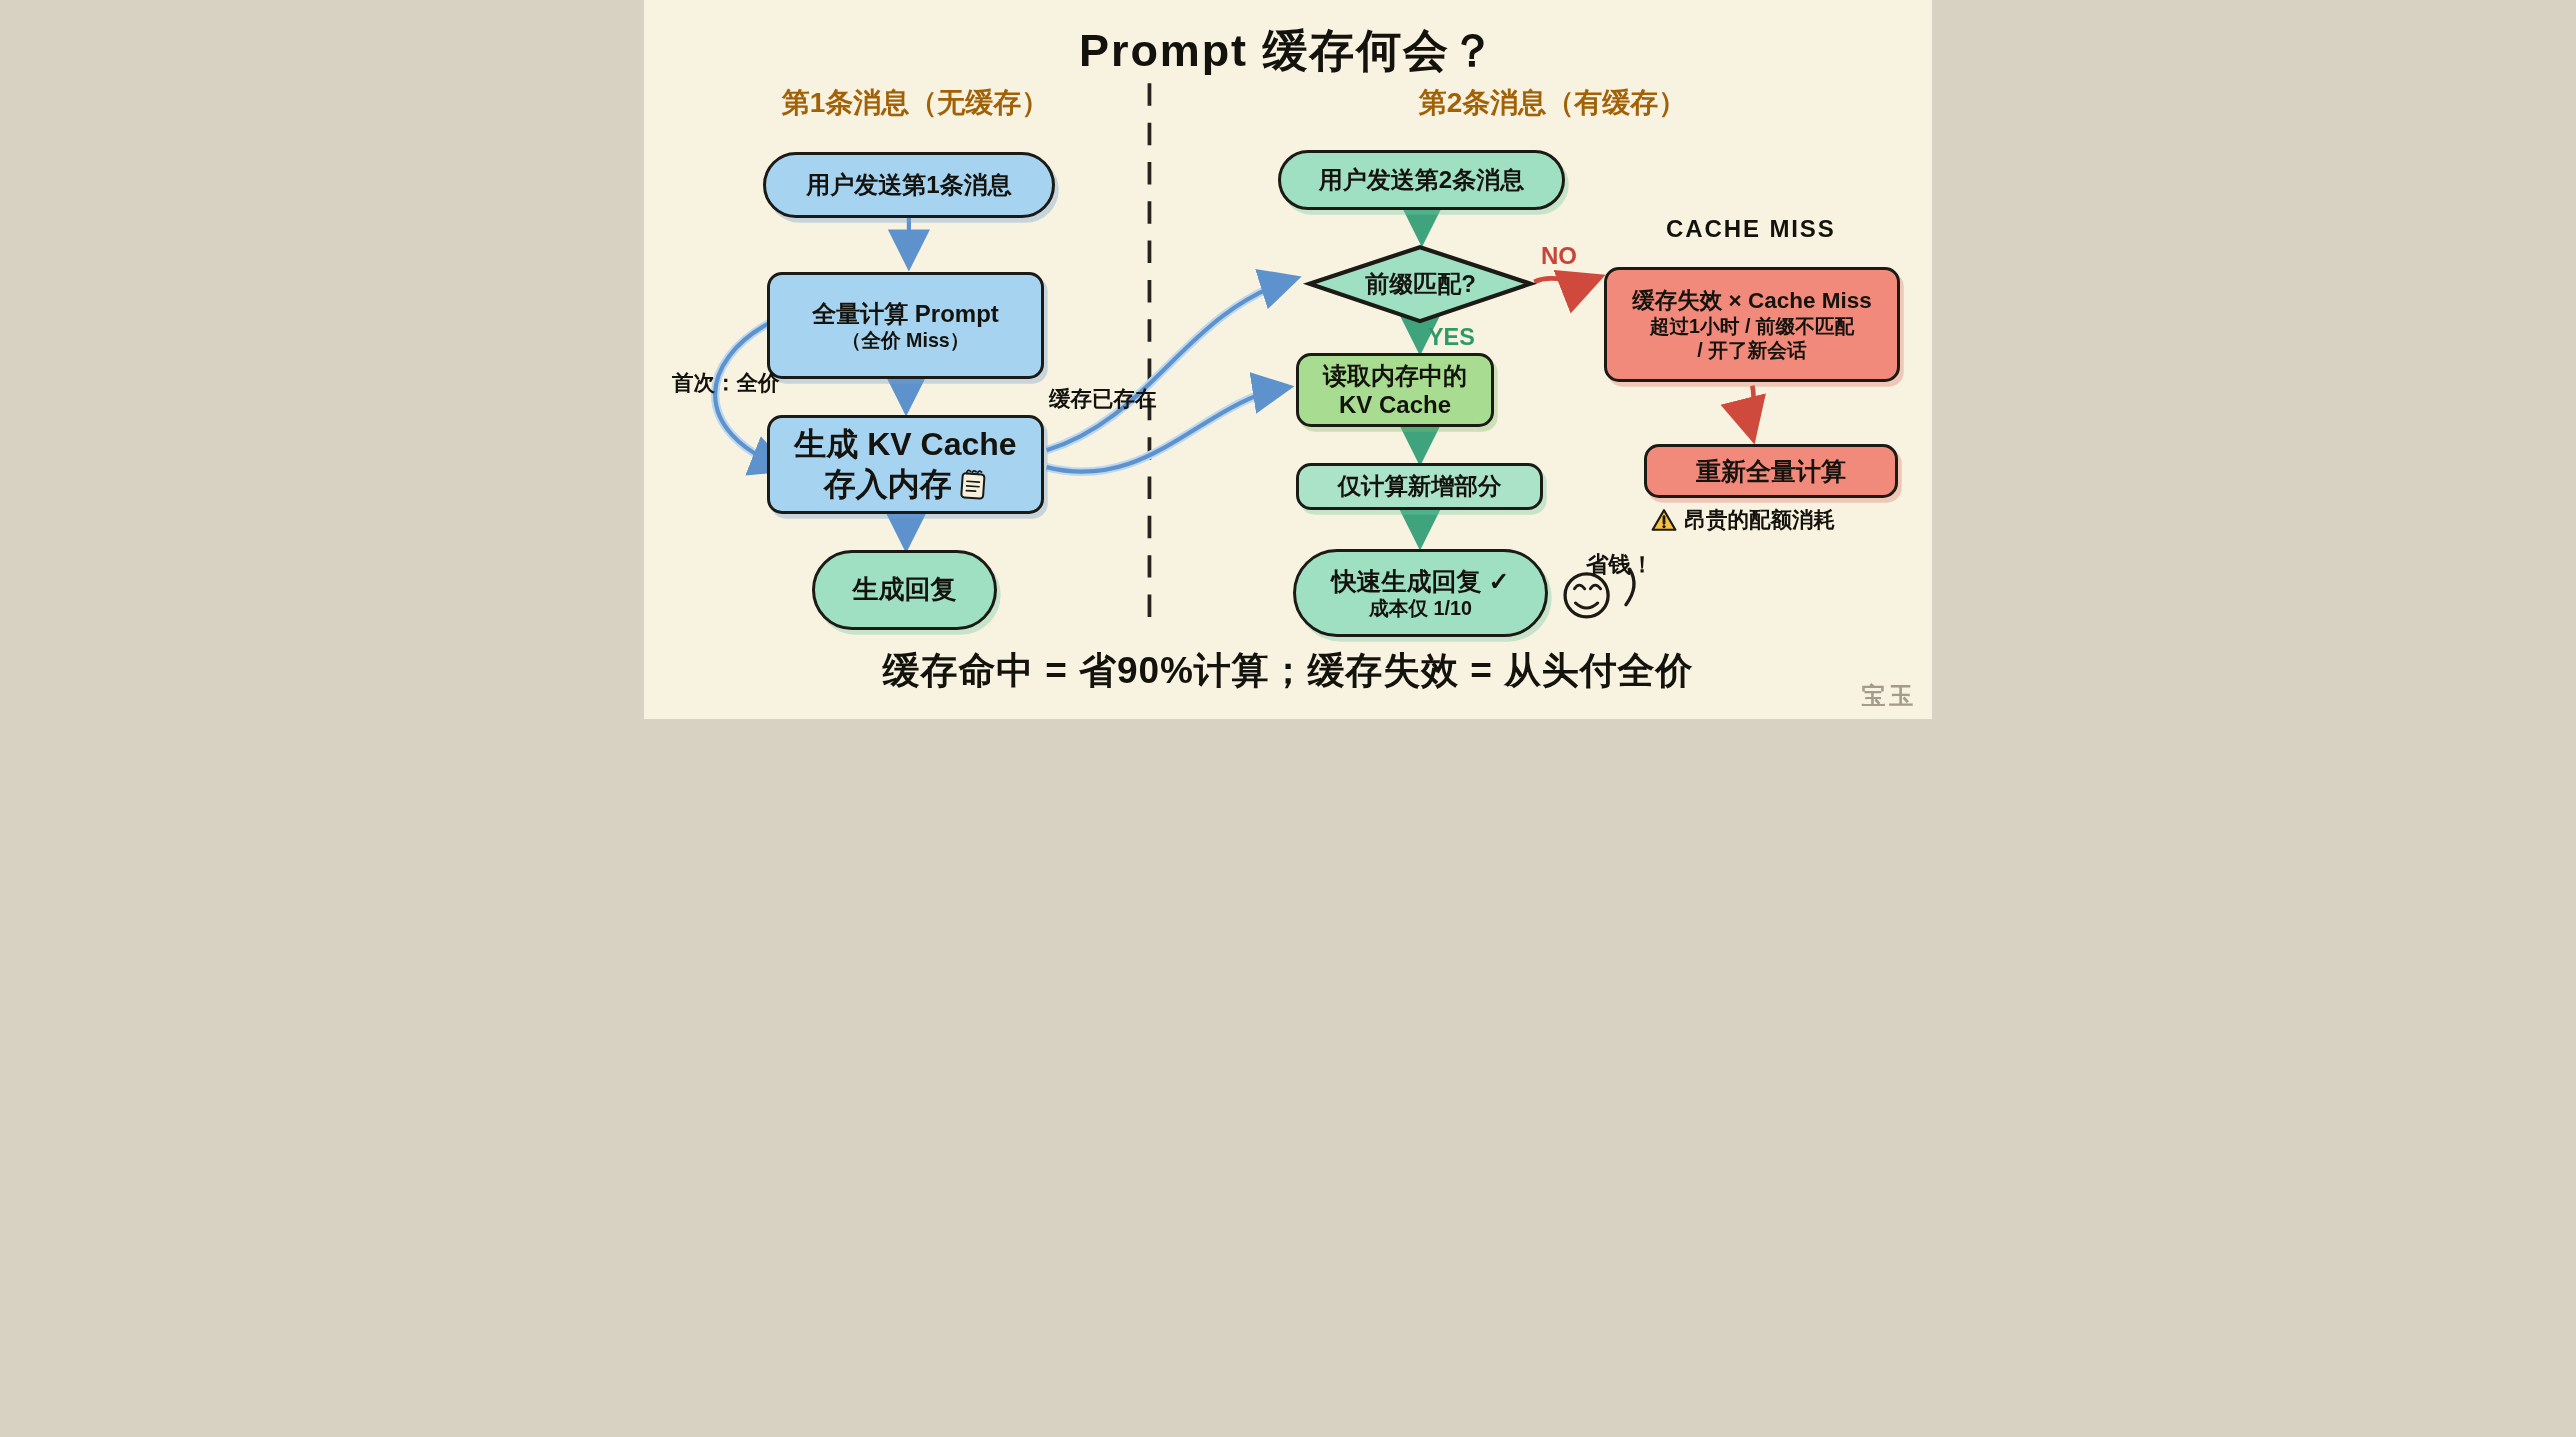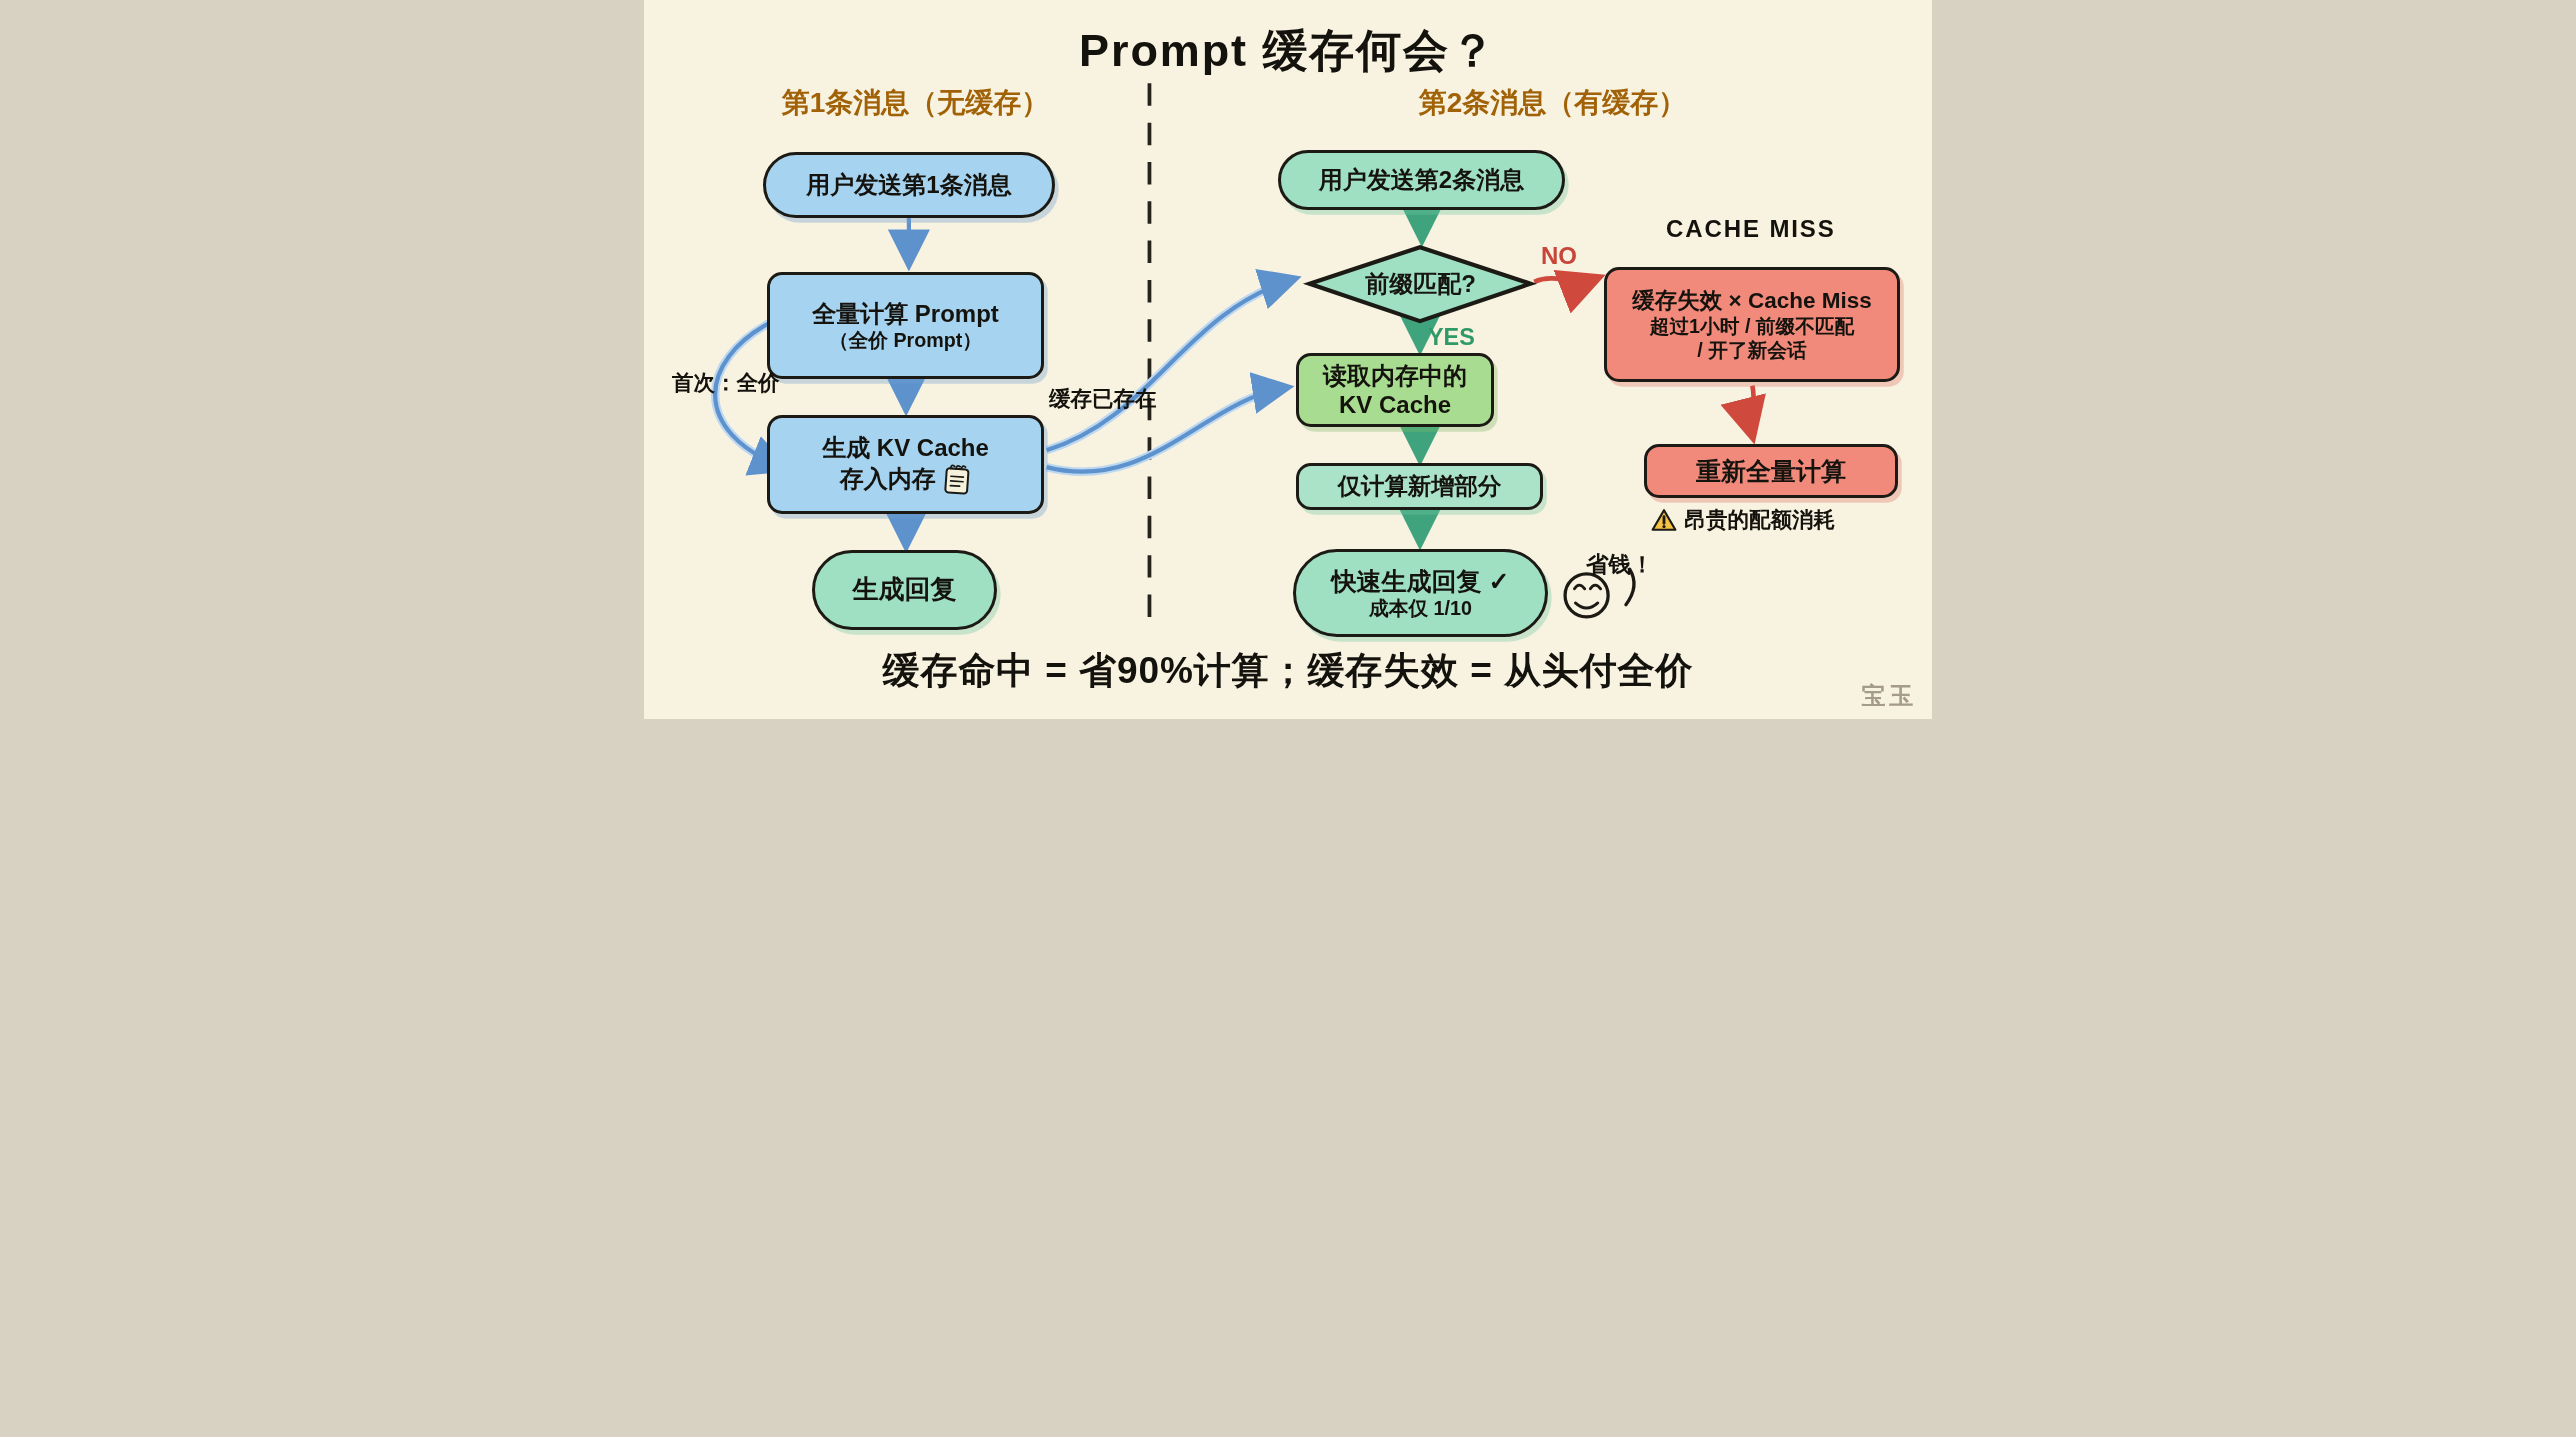--- a/index.html
+++ b/index.html
@@ -96,24 +96,24 @@
 
   <div class="abs hdr" style="left:117px; top:84px; width:309px;">第1条消息（无缓存）</div>
   <div class="abs hdr" style="left:754px; top:84px; width:309px;">第2条消息（有缓存）</div>
 
   <div class="nd pill blue" style="left:119px; top:152px; width:292px; height:66px; font-size:24px;">
     <span>用户发送第1条消息</span>
   </div>
 
   <div class="nd rect blue" style="left:123px; top:272px; width:277px; height:107px; font-size:24px;">
     <span>全量计算 Prompt</span>
-    <span class="sub">（全价 Prompt）</span>
+    <span class="sub">（全价 Miss）</span>
   </div>
 
-  <div class="nd rect blue" style="left:123px; top:415px; width:277px; height:99px; font-size:24px;">
+  <div class="nd rect blue" style="left:123px; top:415px; width:277px; height:99px; font-size:32px;">
     <span>生成 KV Cache</span>
     <span class="line-row">
       <span>存入内存</span>
       <svg width="28" height="34" viewBox="0 0 36 42" style="transform:rotate(4deg);">
         <rect x="4" y="8" width="28" height="31" rx="4" fill="#f6f1dd" stroke="#1c1a14" stroke-width="2.6"></rect>
         <path d="M9 8 q 0 -6 5 -3 M16 8 q 0 -6 5 -3 M23 8 q 0 -6 5 -3" fill="none" stroke="#1c1a14" stroke-width="2.2" stroke-linecap="round"></path>
         <path d="M10 18 h16 M10 24 h16 M10 30 h12" stroke="#1c1a14" stroke-width="2.2" stroke-linecap="round"></path>
       </svg>
     </span>
   </div>

